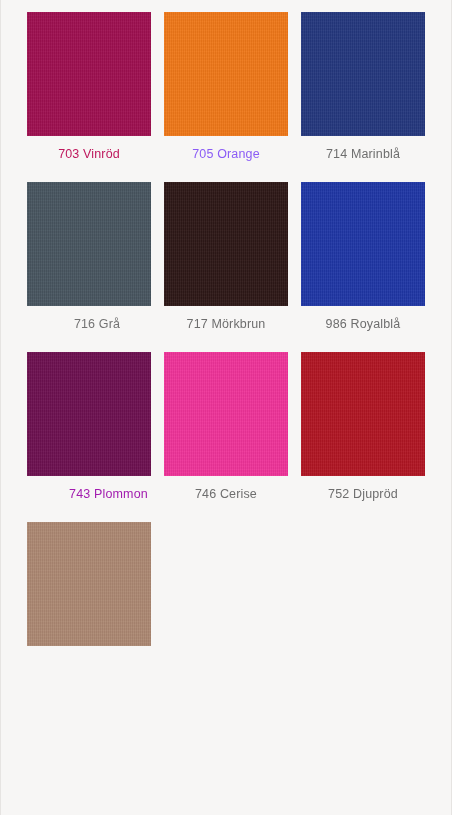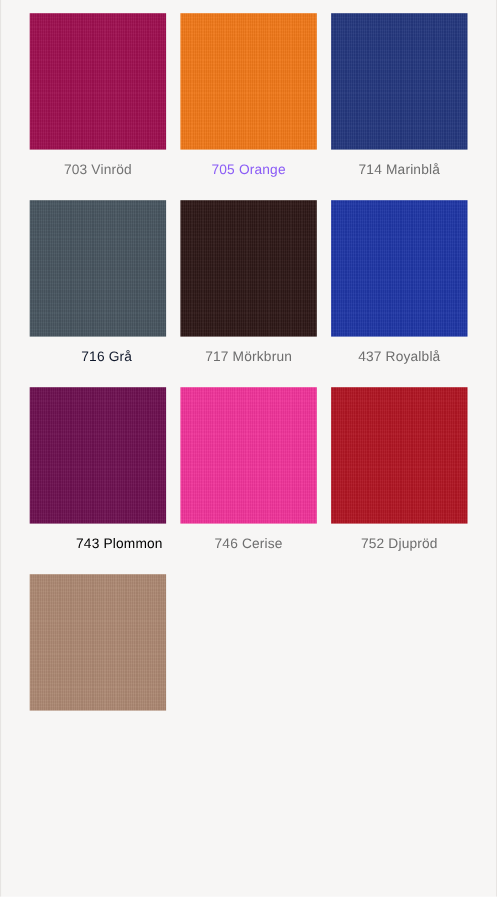--- a/index.html
+++ b/index.html
@@ -84,45 +84,45 @@
     white-space: nowrap;
   }
 </style>
 </head>
 <body>
 
 <div id="swatch-page" style="background: rgb(247, 246, 245); border-left-color: rgb(230, 228, 226); border-right-color: rgb(230, 228, 226);">
   <div id="swatch-grid" style="grid-template-columns: repeat(3, 124px);">
       <div class="swatch-cell">
         <div class="swatch-tile" style="background-color: rgb(158, 15, 80);"></div>
-        <div class="swatch-label" style="color: #737373;">703 Vinröd</div>
+        <div class="swatch-label" style="color: #be185d;">703 Vinröd</div>
       </div>
       <div class="swatch-cell">
         <div class="swatch-tile" style="background-color: rgb(239, 119, 24);"></div>
         <div class="swatch-label" style="color: #8b5cf6;">705 Orange</div>
       </div>
       <div class="swatch-cell">
         <div class="swatch-tile" style="background-color: rgb(36, 55, 125);"></div>
         <div class="swatch-label" style="color: rgb(110, 110, 110);">714 Marinblå</div>
       </div>
       <div class="swatch-cell">
         <div class="swatch-tile" style="background-color: rgb(71, 85, 95);"></div>
-        <div class="swatch-label" style="color: #0f172a; margin-left: 16px;">716 Grå</div>
+        <div class="swatch-label" style="color: #737373; margin-left: 16px;">716 Grå</div>
       </div>
       <div class="swatch-cell">
         <div class="swatch-tile" style="background-color: rgb(45, 23, 22);"></div>
         <div class="swatch-label" style="color: rgb(110, 110, 110);">717 Mörkbrun</div>
       </div>
       <div class="swatch-cell">
         <div class="swatch-tile" style="background-color: rgb(31, 54, 165);"></div>
-        <div class="swatch-label" style="color: rgb(110, 110, 110);">437 Royalblå</div>
+        <div class="swatch-label" style="color: rgb(110, 110, 110);">986 Royalblå</div>
       </div>
       <div class="swatch-cell">
         <div class="swatch-tile" style="background-color: rgb(109, 16, 80);"></div>
-        <div class="swatch-label" style="color: #000000; margin-left: 39px;">743 Plommon</div>
+        <div class="swatch-label" style="color: #a21caf; margin-left: 39px;">743 Plommon</div>
       </div>
       <div class="swatch-cell">
         <div class="swatch-tile" style="background-color: rgb(239, 51, 153);"></div>
         <div class="swatch-label" style="color: rgb(110, 110, 110);">746 Cerise</div>
       </div>
       <div class="swatch-cell">
         <div class="swatch-tile" style="background-color: rgb(176, 21, 35);"></div>
         <div class="swatch-label" style="color: rgb(110, 110, 110);">752 Djupröd</div>
       </div>
       <div class="swatch-cell">

